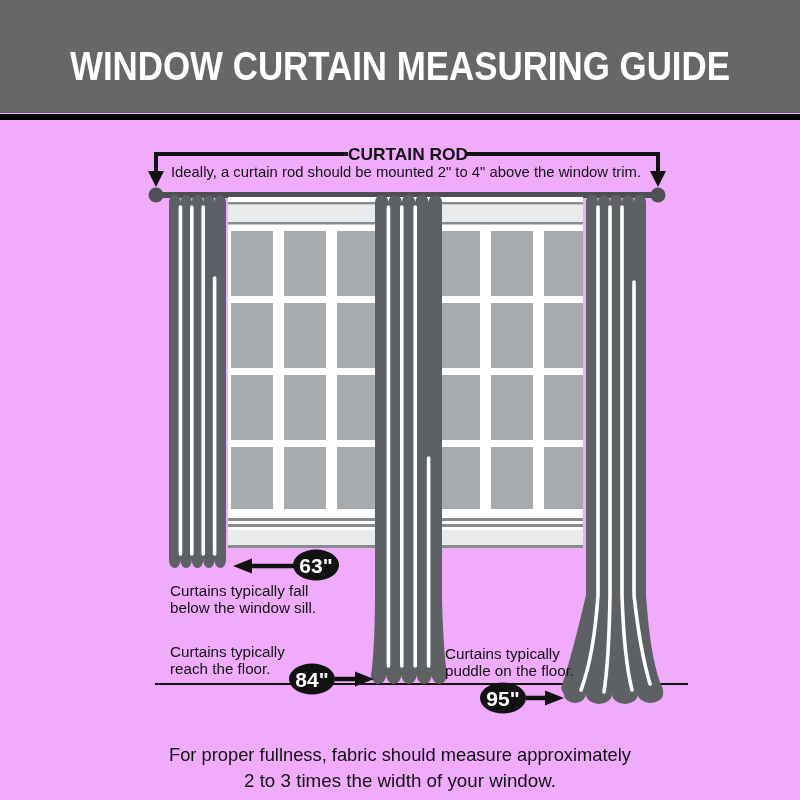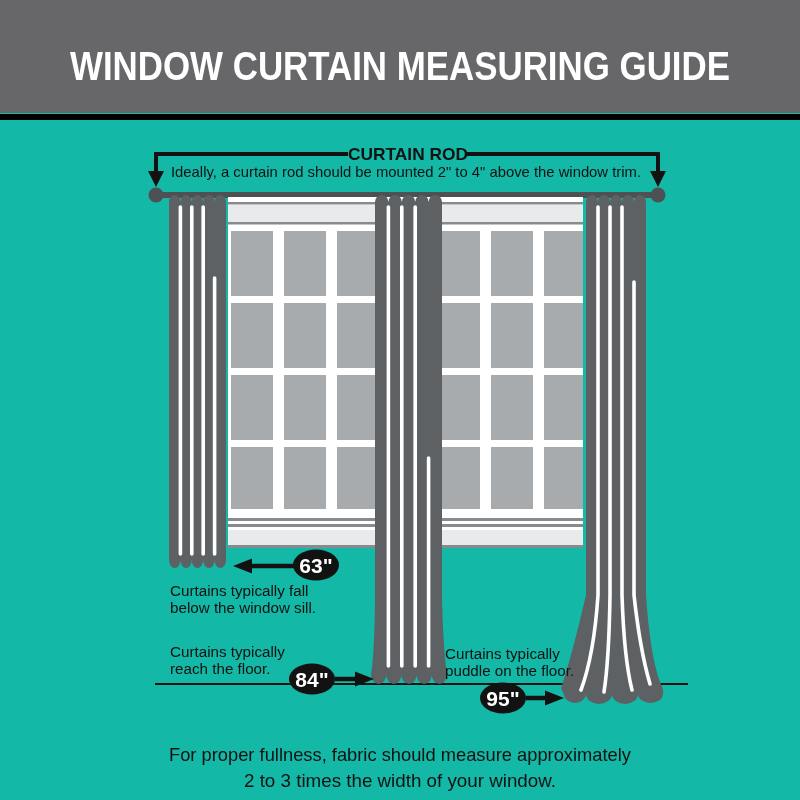--- a/index.html
+++ b/index.html
@@ -1,16 +1,16 @@
 <!DOCTYPE html>
 <html style="--header_bg: #67676a; --ink: #121212; --curtain: #5d6164; --rod: #4d5154; --pane: #a8abad; --trim: #e9eaeb; --trim_line: #878b8d;"><head>
 <meta charset="utf-8">
 <style>
   html,body{margin:0;padding:0;background:#fff;}
-  #stage{position:relative;width:800px;height:800px;background:#14b8a6;overflow:hidden;}
+  #stage{position:relative;width:800px;height:800px;background:#f0abfc;overflow:hidden;}
   svg{display:block;}
   text{font-family:"Liberation Sans","DejaVu Sans",sans-serif;}
   .hdr-bg{fill:var(--header_bg);}
   .hdr-bar{fill:#000;}
   .hdr-title{fill:#fff;font-weight:bold;}
   .ink{fill:var(--ink);}
   .ink-stroke{stroke:var(--ink);fill:none;}
   .note{fill:var(--ink);font-size:15.2px;}
   .callout-label{fill:var(--ink);font-size:17px;font-weight:bold;}
   .callout-desc{fill:var(--ink);font-size:14.8px;}

